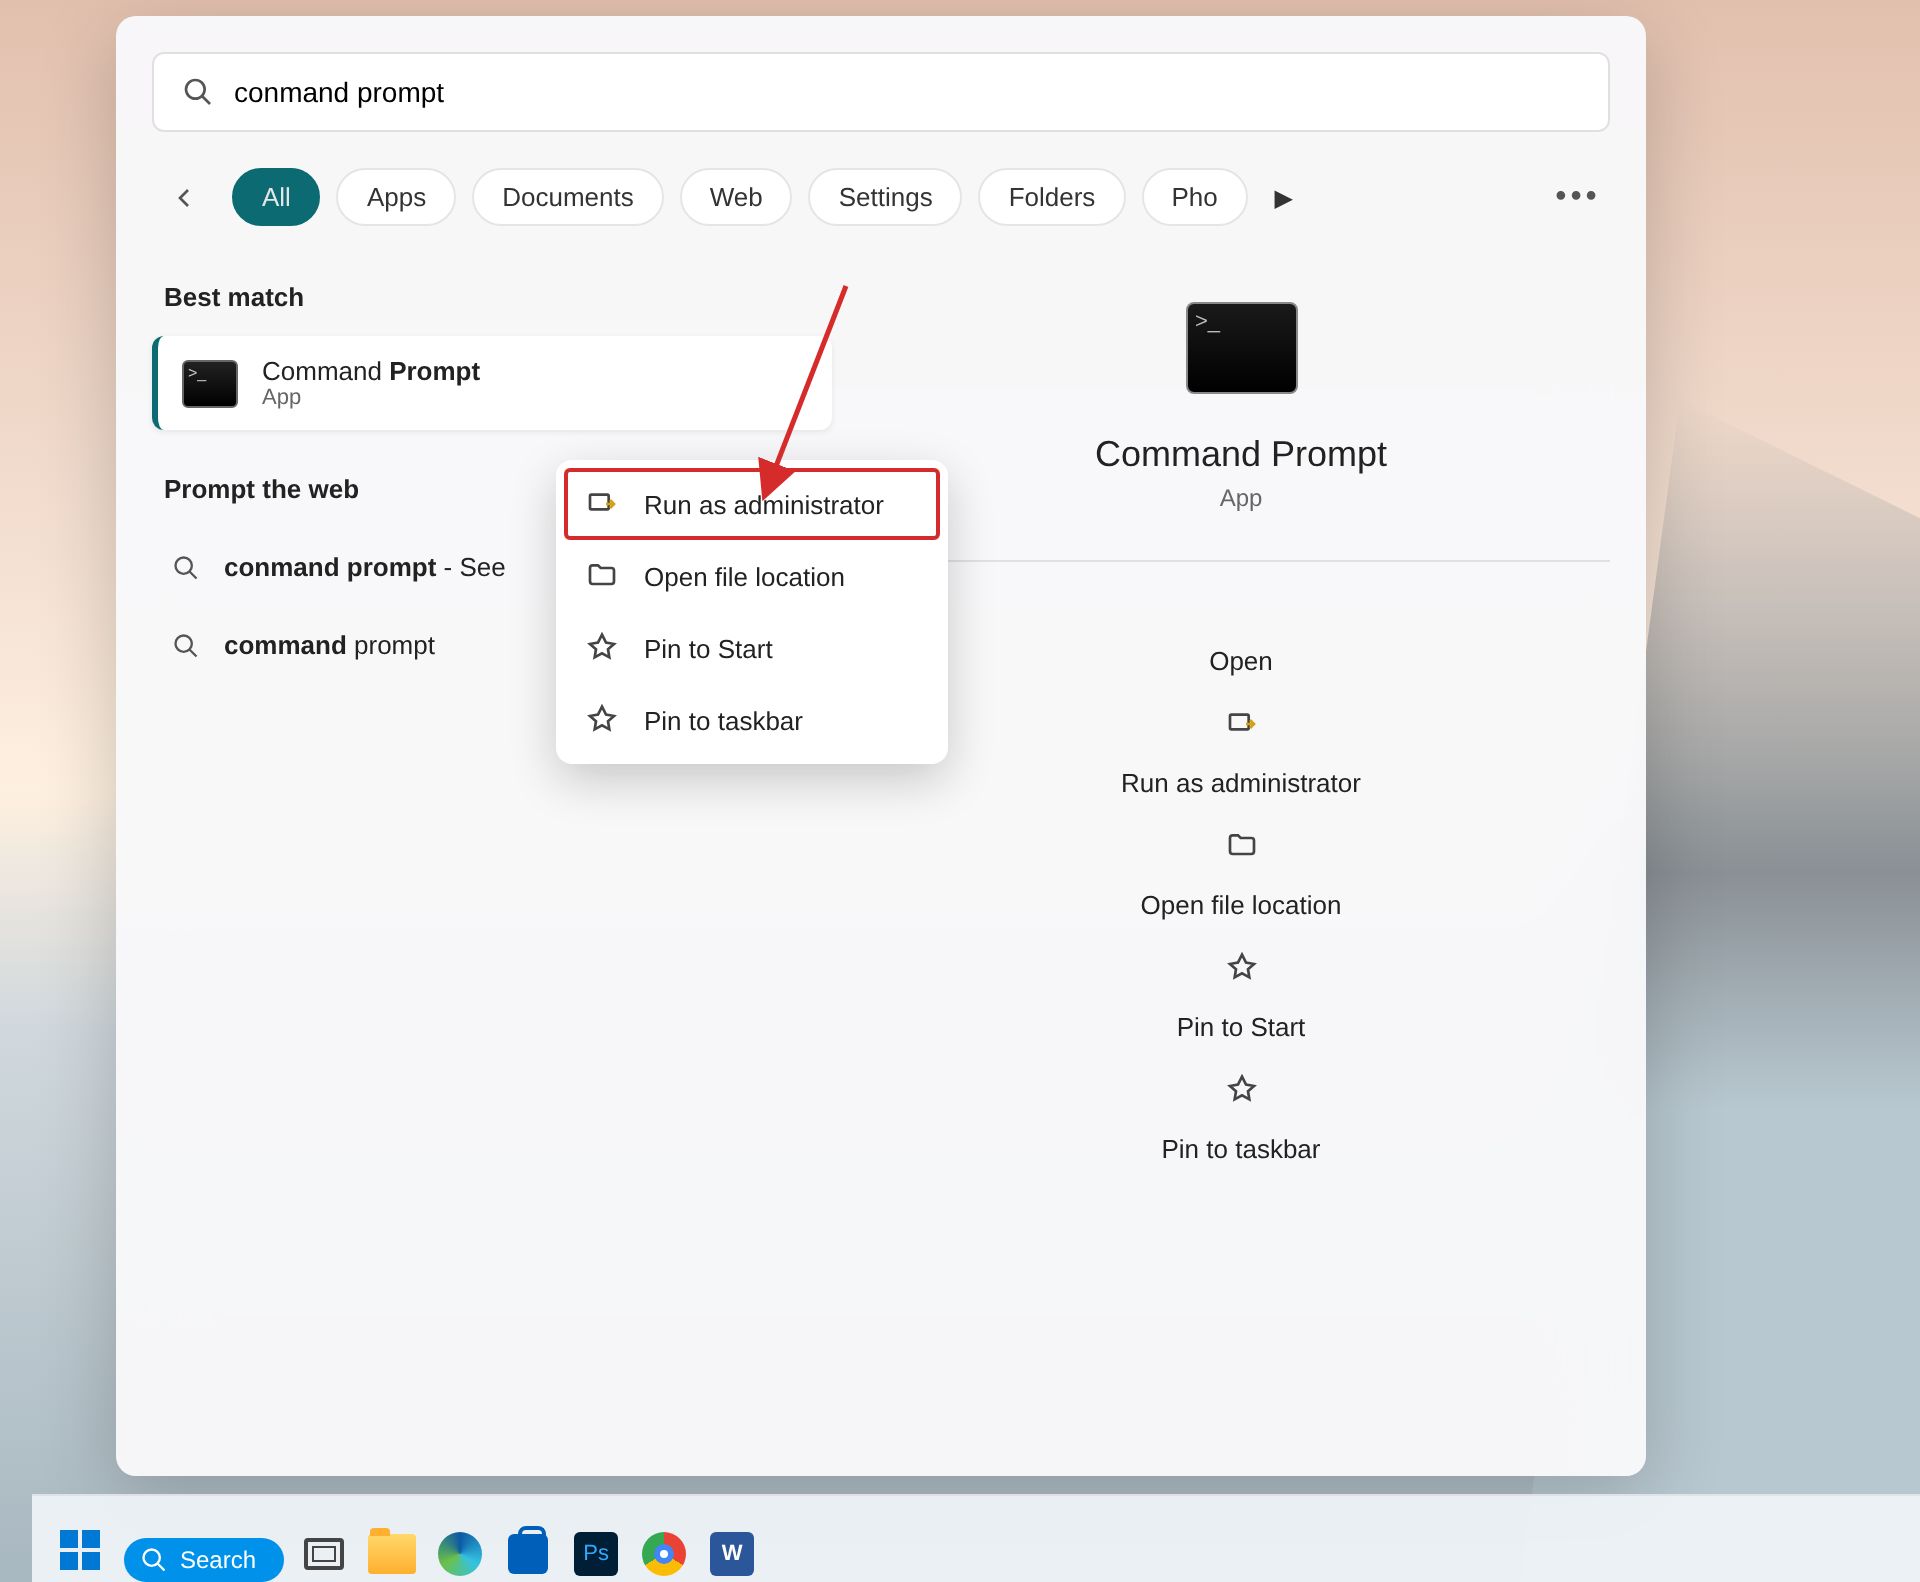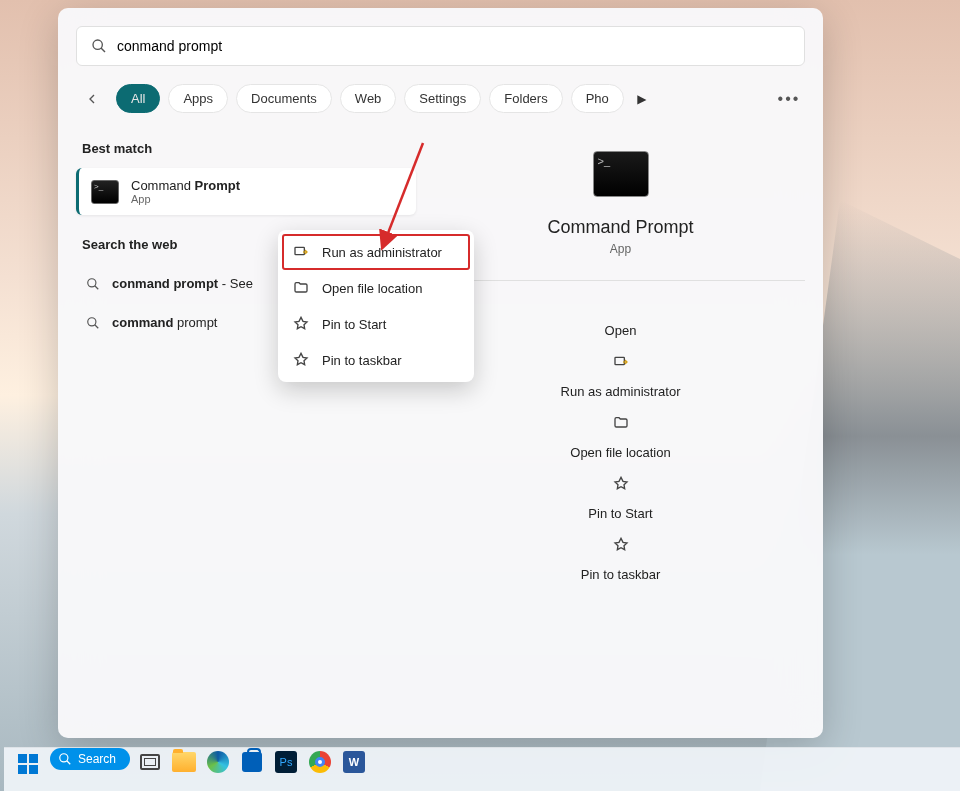--- a/index.html
+++ b/index.html
@@ -86,22 +86,22 @@
 .ctx-item {
   display:flex; align-items:center; gap:12px; padding:9px 10px; font-size:13px;
   color:#222; cursor:pointer; border-radius:4px;
 }
 .ctx-item.highlight{outline:2px solid #d62b2b; outline-offset:-2px; border-radius:3px;}
 .ctx-item .ico{width:18px; height:18px; display:flex; align-items:center; justify-content:center; color:#333;}
 .annotation-arrow{
   position:absolute; left:315px; top:130px; width:60px; height:120px; z-index:60; pointer-events:none;
 }
 .taskbar{
-  position:absolute; left:4px; right:0; bottom:0; height:44px;
-  background:rgba(240,244,248,0.92); display:flex; align-items:flex-start; padding:0 8px; gap:6px;
+  position:absolute; left:16px; right:0; bottom:0; height:44px;
+  background:rgba(240,244,248,0.92); display:flex; align-items:flex-end; padding:0 8px; gap:6px;
   border-top:1px solid rgba(0,0,0,0.05);
 }
 .start-btn{width:32px; height:32px; display:flex; align-items:center; justify-content:center; border-radius:4px; cursor:pointer;}
 .win-logo{width:20px; height:20px; display:grid; grid-template-columns:1fr 1fr; grid-template-rows:1fr 1fr; gap:2px;}
 .win-logo div{background:#0078d4;}
 .tb-search{
   display:flex; align-items:center; gap:6px; background:#0091ea; color:#fff;
   padding:4px 14px 4px 8px; border-radius:16px; font-size:12px; cursor:pointer;
 }
 .tb-search svg{width:14px; height:14px; stroke:#fff; fill:none; stroke-width:2;}
@@ -157,21 +157,21 @@
       <div class="best-match">
         <div class="cmd-icon-small"></div>
         <div>
           <div class="title">
             <span>Command </span><b>Prompt</b>
           </div>
           <div class="sub">App</div>
         </div>
       </div>
 
-      <div class="section-title" style="margin-top:22px;">Search the web</div>
+      <div class="section-title" style="margin-top:22px;">Prompt the web</div>
 
       <div id="web-list">
           <div class="web-item">
             <svg viewBox="0 0 24 24">
               <circle cx="10" cy="10" r="7"></circle>
               <line x1="21" y1="21" x2="15" y2="15"></line>
             </svg>
     <span><b>conmand prompt</b> - See</span>
     </div>
           <div class="web-item">

